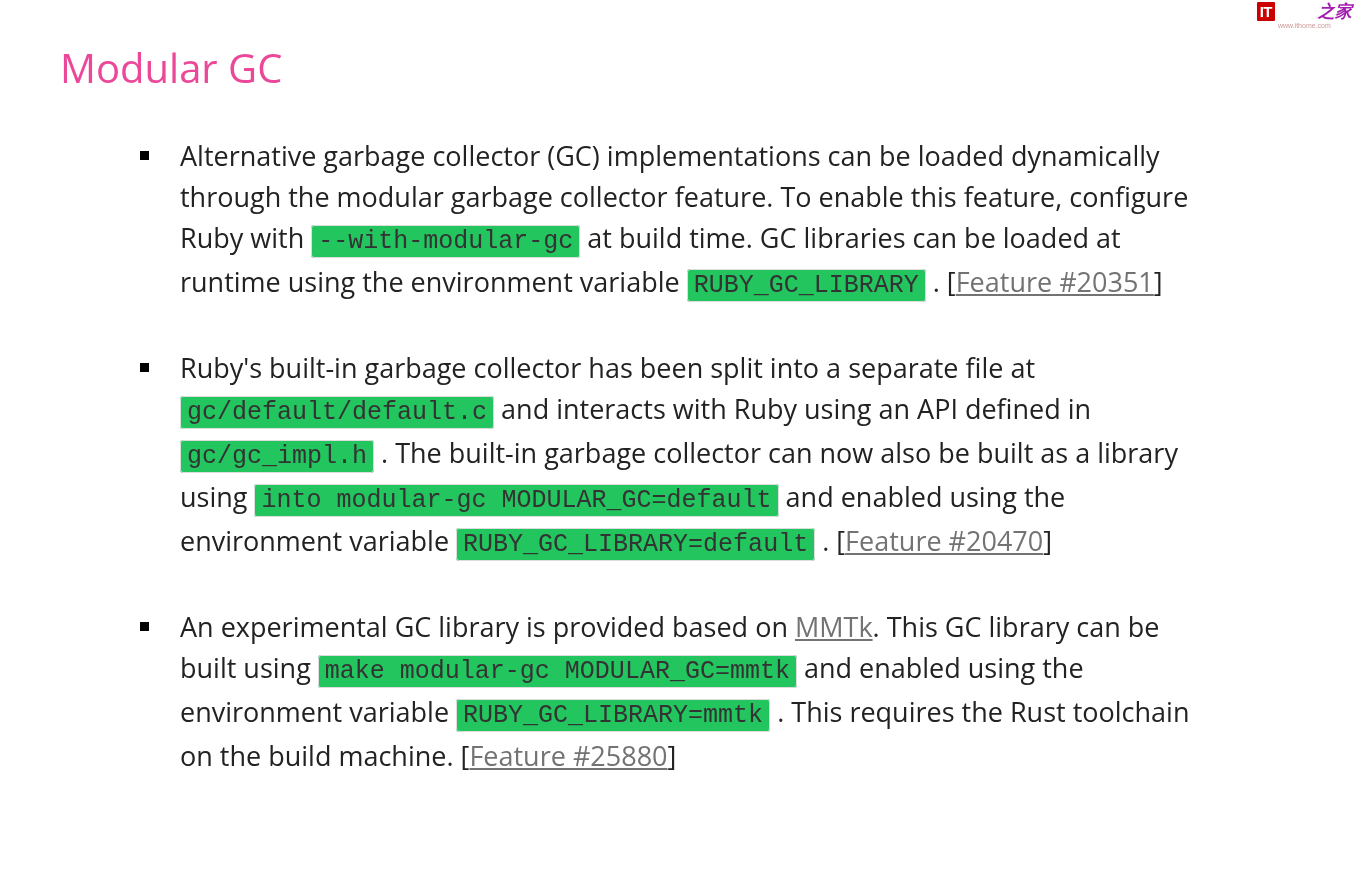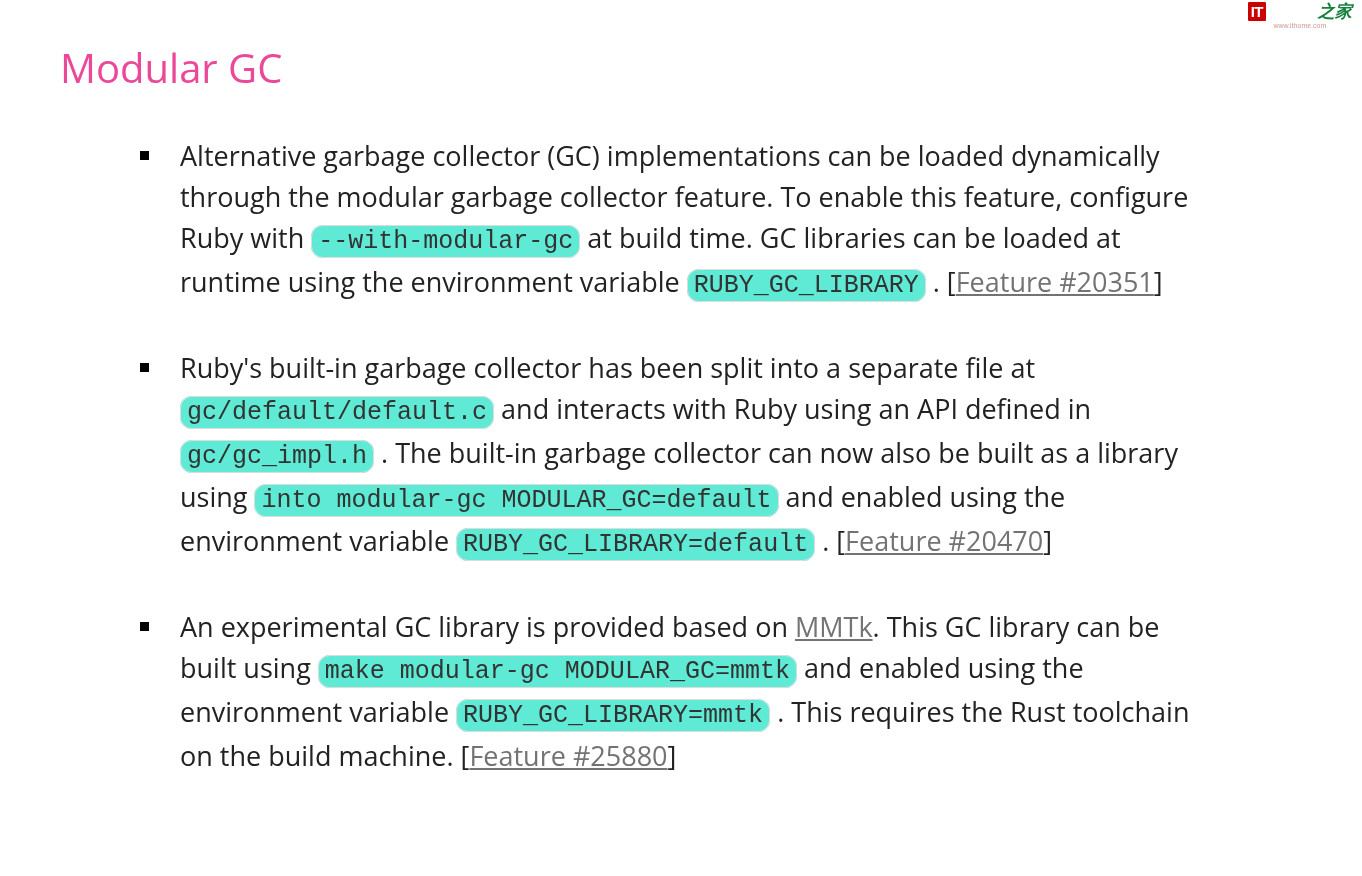--- a/index.html
+++ b/index.html
@@ -16,34 +16,34 @@
   .watermark {
     position: absolute;
     top: 2px;
     right: 10px;
     text-align: center;
     line-height: 1;
   }
   .watermark-logo {
     display: inline-flex;
     align-items: center;
-    gap: 18px;
+    gap: 9px;
   }
   .watermark-it {
     background: #cc0000;
     color: #fff;
     font-weight: 700;
     font-size: 15px;
     padding: 2px 3px;
     letter-spacing: -0.5px;
     font-family: Arial, sans-serif;
     border-radius: 1px;
   }
   .watermark-z {
-    color: #15803d;
+    color: #a21caf;
     font-weight: 700;
     font-size: 17px;
     font-style: italic;
     font-family: "STKaiti", "KaiTi", serif;
     padding-left: 34px;
   }
   .watermark-url {
     font-size: 7px;
     color: #c99;
     margin-top: 1px;
@@ -76,23 +76,23 @@
     position: absolute;
     left: 0px;
     top: 16px;
     width: 9px;
     height: 9px;
     background: #000;
   }
   code.inline {
     font-family: "Courier New", Courier, monospace;
     font-size: 25px;
-    background: #5eead4;
+    background: #22c55e;
     border: 1px solid #ddd;
-    border-radius: 12px;
+    border-radius: 3px;
     padding: 1px 6px 1px 6px;
     color: #333;
     white-space: nowrap;
   }
   a.link {
     color: #737373;
     text-decoration: underline;
   }
 </style>
 </head>

